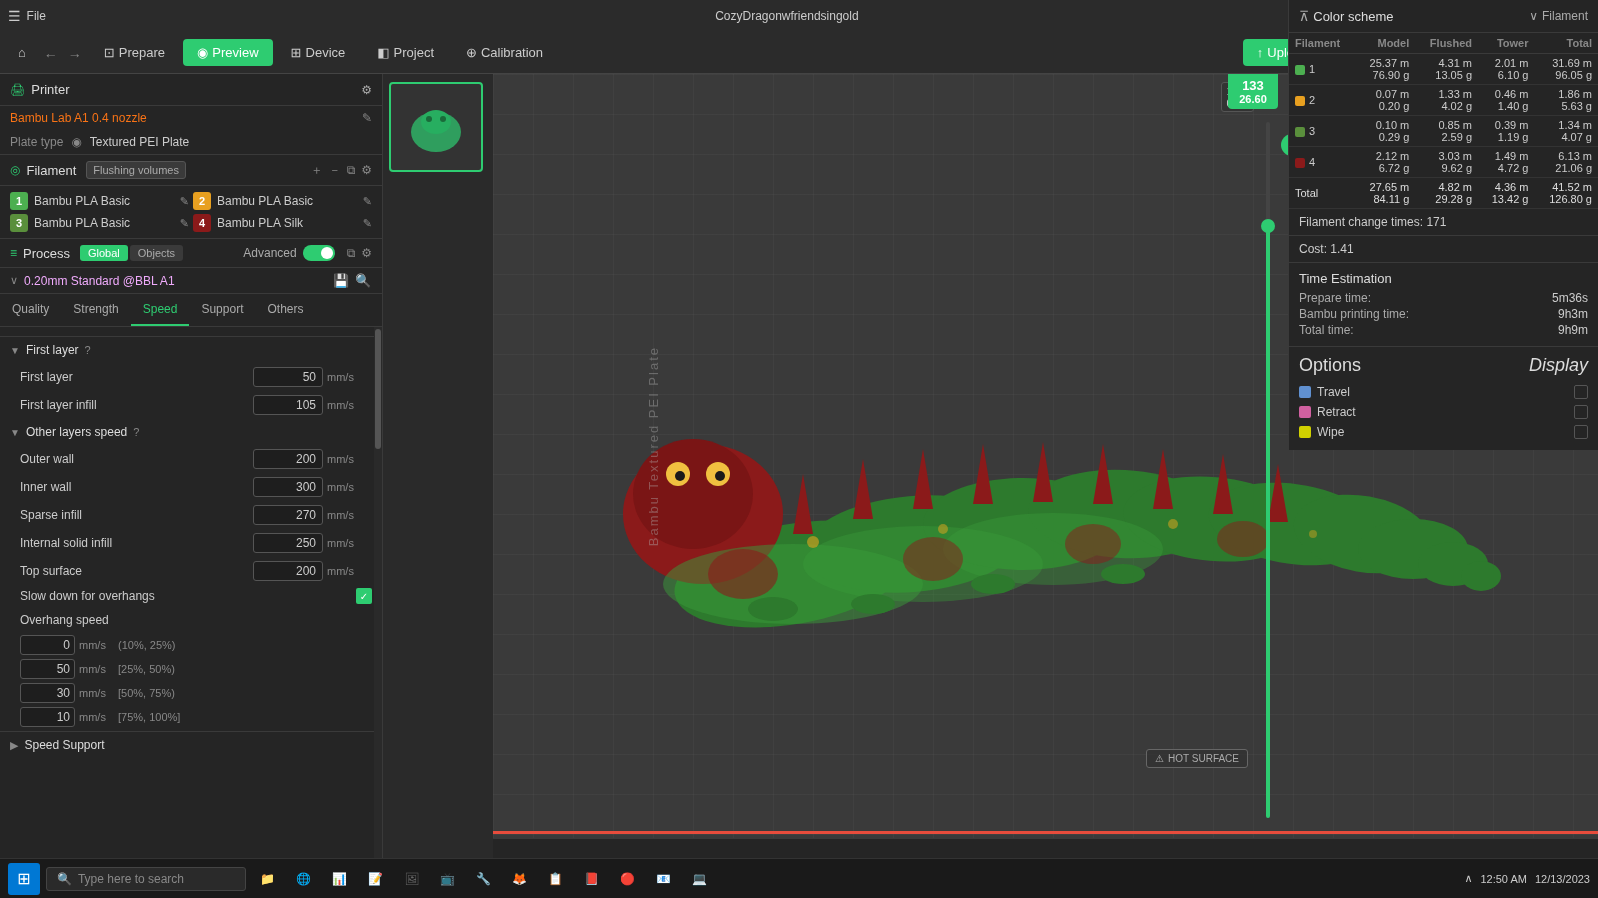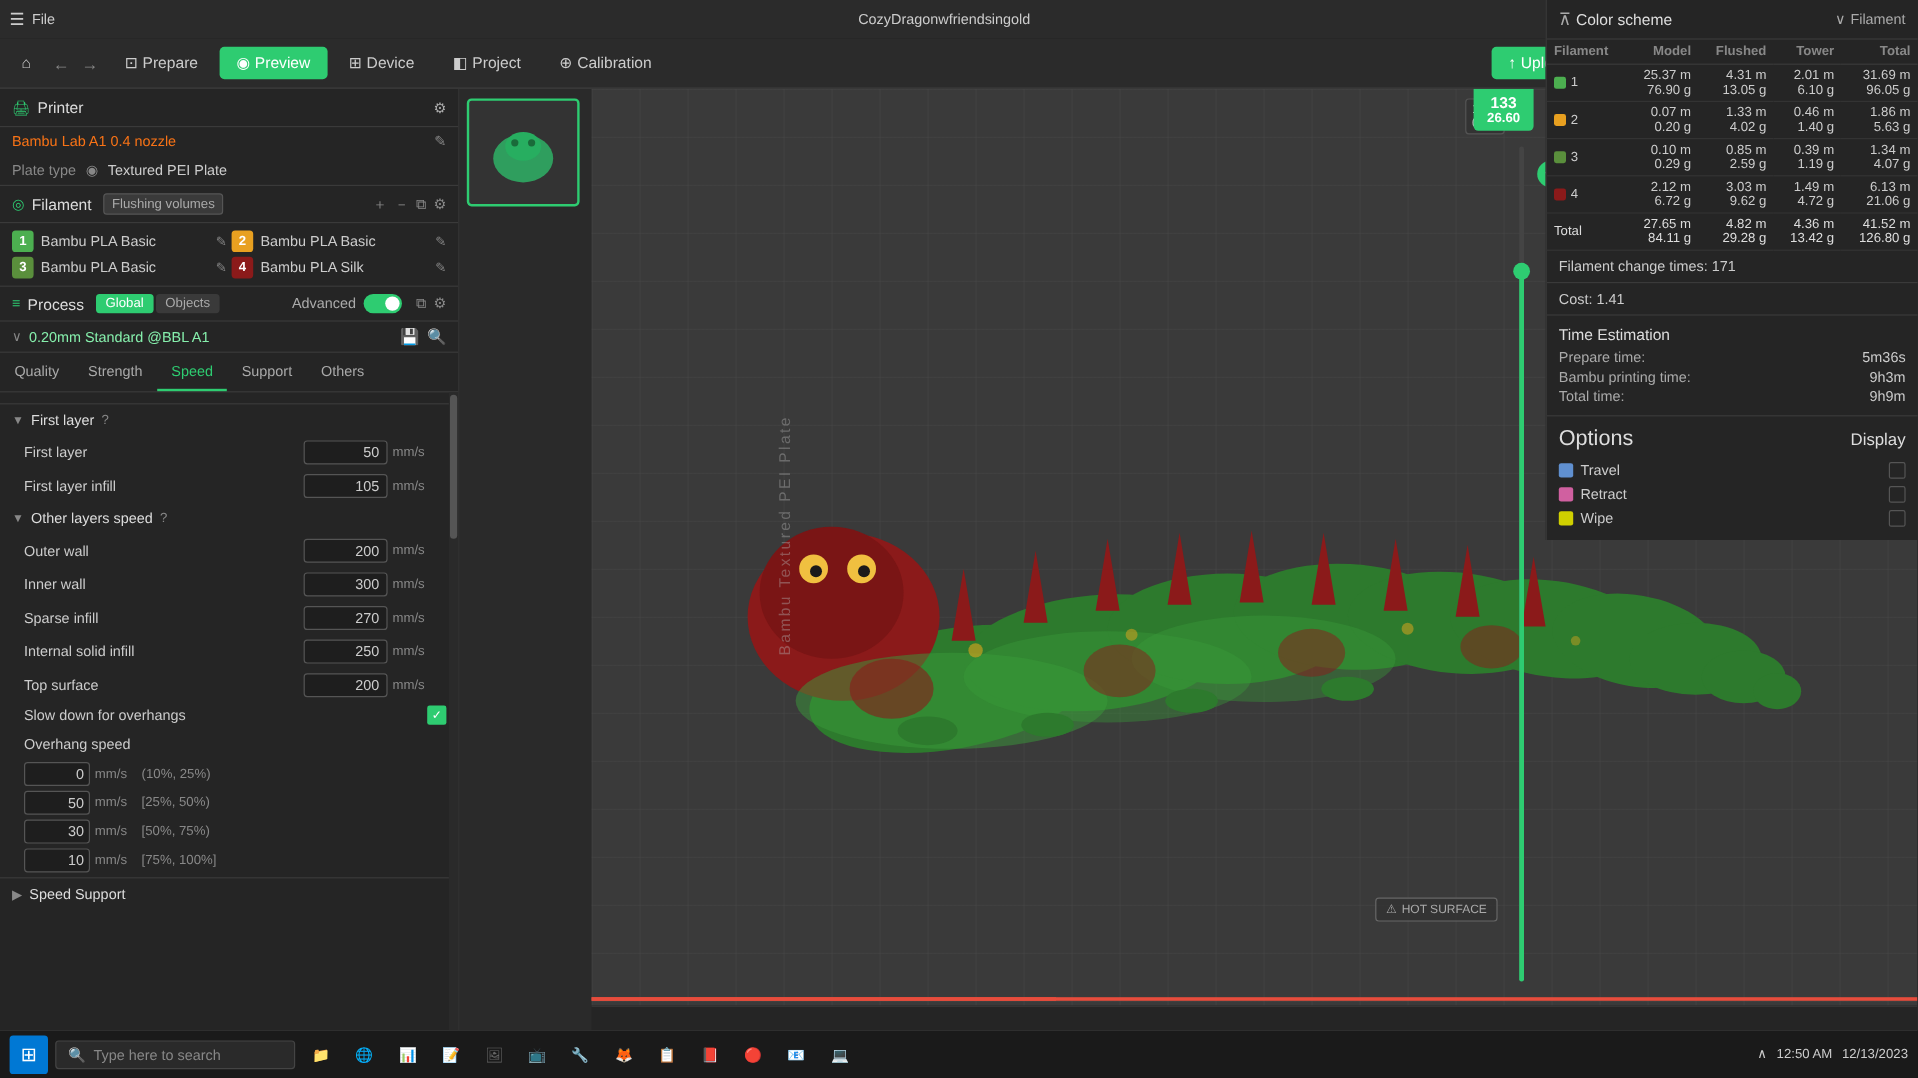--- a/index.html
+++ b/index.html
@@ -60,21 +60,21 @@
     .toggle-group { display: flex; gap: 2px; margin-left: 4px; }
     .toggle-btn { padding: 2px 8px; border-radius: 3px; font-size: 11px; cursor: pointer; border: none; }
     .toggle-btn.active { background: #2ecc71; color: #fff; }
     .toggle-btn.inactive { background: #3a3a3a; color: #aaa; }
     .advanced-row { margin-left: auto; display: flex; align-items: center; gap: 6px; }
     .advanced-label { font-size: 12px; color: #aaa; }
     .toggle-switch { width: 32px; height: 16px; background: #2ecc71; border-radius: 8px; position: relative; cursor: pointer; }
     .toggle-switch::after { content: ''; position: absolute; width: 12px; height: 12px; background: #fff; border-radius: 50%; top: 2px; right: 2px; }
 
     .profile-row { display: flex; align-items: center; padding: 5px 10px; gap: 6px; border-bottom: 1px solid #3a3a3a; }
-    .profile-text { font-size: 12px; color: #86efac; flex: 1; }
+    .profile-text { font-size: 12px; color: #f0abfc; flex: 1; }
 
     
     .tabs { display: flex; border-bottom: 1px solid #3a3a3a; }
     .tab { padding: 8px 12px; font-size: 12px; color: #aaa; cursor: pointer; border-bottom: 2px solid transparent; }
     .tab.active { color: #2ecc71; border-bottom: 2px solid #2ecc71; }
 
     
     .speed-content { flex: 1; overflow-y: auto; padding: 4px 0; }
     .speed-content::-webkit-scrollbar { width: 4px; }
     .speed-content::-webkit-scrollbar-track { background: #2a2a2a; }
@@ -154,21 +154,21 @@
     .cs-info span { color: #ccc; }
 
     .time-section { padding: 8px 10px; border-bottom: 1px solid #3a3a3a; }
     .time-title { font-size: 13px; color: #ddd; font-weight: 500; margin-bottom: 4px; }
     .time-row { display: flex; justify-content: space-between; font-size: 12px; color: #aaa; padding: 1px 0; }
     .time-row span:last-child { color: #ccc; }
 
     .options-section { padding: 8px 10px; }
     .options-header { display: flex; justify-content: space-between; align-items: center; margin-bottom: 6px; }
     .options-title { font-size: 18px; color: #ddd; font-weight: 500; }
-    .display-title { font-size: 14px; color: #ddd; font-weight: 500; }
+    .display-title { font-size: 18px; color: #ddd; font-weight: 500; font-style: italic; }
     .option-row { display: flex; align-items: center; padding: 3px 0; }
     .option-color { width: 12px; height: 12px; border-radius: 2px; margin-right: 6px; }
     .option-label { flex: 1; font-size: 12px; color: #ccc; }
     .option-checkbox { width: 14px; height: 14px; border: 1px solid #555; border-radius: 2px; cursor: pointer; }
     .option-checkbox.checked { background: #2ecc71; border-color: #2ecc71; }
 
     
     #vert-slider { position: absolute; right: 320px; top: 0; bottom: 60px; width: 20px; display: flex; flex-direction: column; align-items: center; justify-content: center; gap: 4px; }
     .vert-track { flex: 1; width: 4px; background: #444; border-radius: 2px; position: relative; margin: 20px 0; }
     .vert-fill { position: absolute; bottom: 0; width: 100%; background: #2ecc71; border-radius: 2px; }

